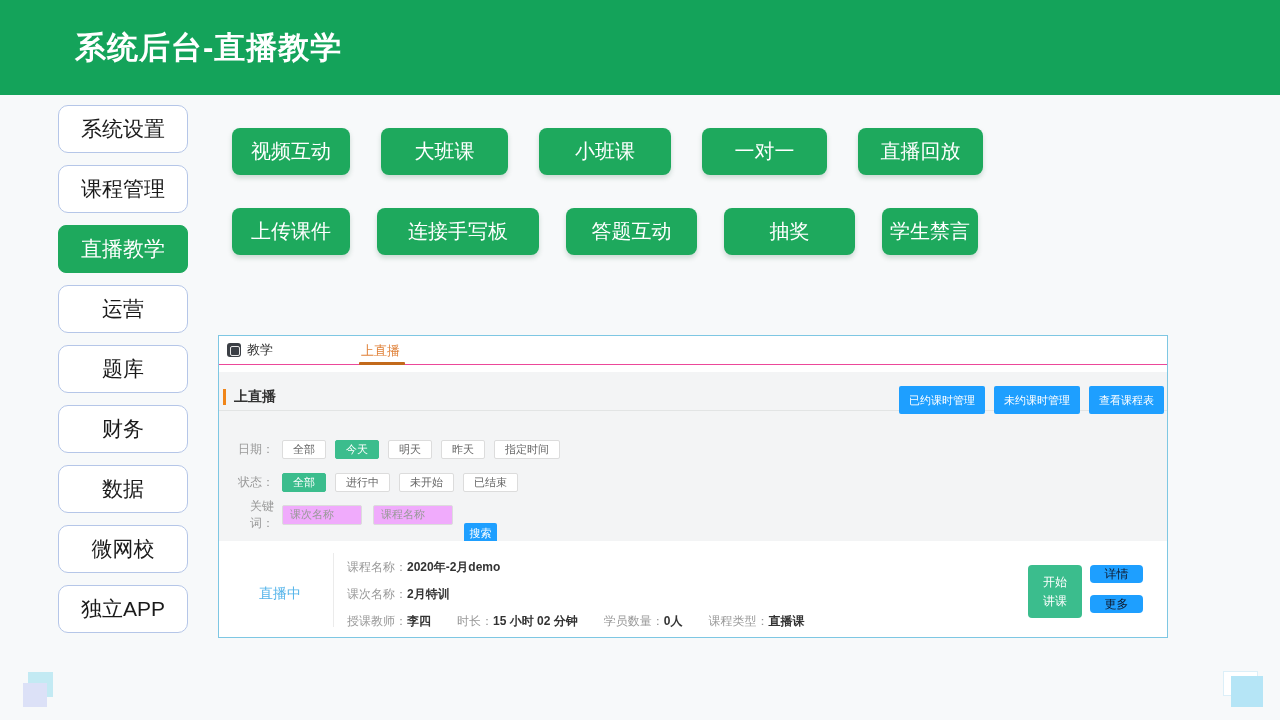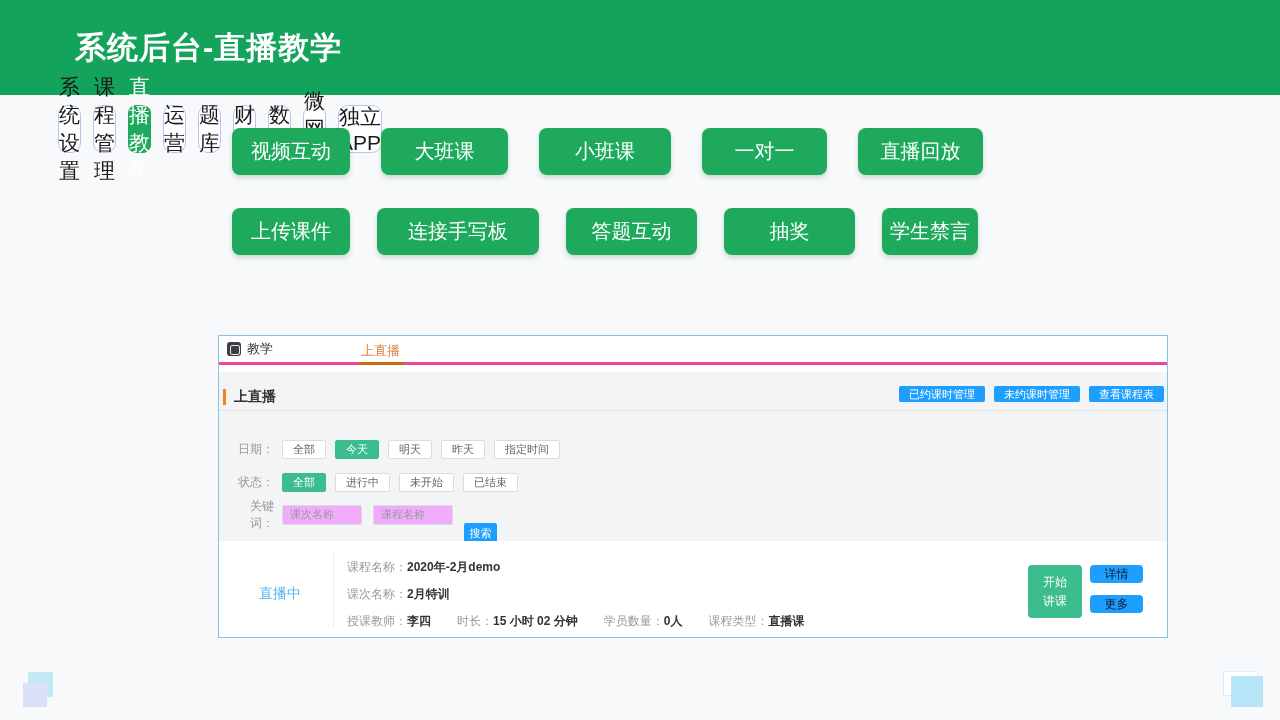--- a/index.html
+++ b/index.html
@@ -18,21 +18,21 @@
   }
   .page-header .title {
     position: absolute; left: 75px; top: 0; height: 95px;
     display: flex; align-items: center;
     color: #FFFFFF; font-size: 31px; font-weight: bold; letter-spacing: 1px;
   }
 
   
   .sidebar {
     position: absolute; left: 58px; top: 105px; width: 130px;
-    display: flex; gap: 12px;
+    display: flex; flex-direction: column; gap: 12px;
   }
   .side-btn {
     height: 48px; background: #FFFFFF;
     border: 1px solid #B5C6E8; border-radius: 10px;
     display: flex; align-items: center; justify-content: center;
     font-size: 21px; color: #1A1A1A; cursor: pointer;
   }
   .side-btn.active {
     background: #1EA95D; border-color: #1EA95D; color: #FFFFFF;
     border-radius: 8px;
@@ -62,21 +62,21 @@
   .r2 .chip:nth-child(5) { width: 96px;  }
   .r2 .chip:nth-child(6) { width: 128px; }
 
   
   .live-panel {
     position: absolute; left: 218px; top: 335px; width: 950px; height: 303px;
     background: #FFFFFF; border: 1px solid #7EC7E3;
   }
   .tabbar {
     position: relative; height: 29px; background: #FFFFFF;
-    border-bottom: 3px solid #ec4899;
+    border-bottom: 1px solid #ec4899;
     display: flex; align-items: center;
   }
   .app-icon {
     width: 14px; height: 14px; margin-left: 8px;
     background: #3B3F45; border-radius: 3px;
     position: relative;
   }
   .app-icon::after {
     content: ""; position: absolute; left: 3px; top: 3px;
     width: 8px; height: 8px;
@@ -100,21 +100,21 @@
 
   .section-row {
     position: absolute; left: 0; top: 12px; right: 0; height: 27px;
     border-bottom: 1px solid #E2E4E4;
     display: flex; align-items: center;
   }
   .orange-bar { width: 3px; height: 16px; background: #F08519; margin-left: 4px; }
   .section-title { margin-left: 8px; font-size: 14px; font-weight: bold; color: #333333; }
   .header-btns { position: absolute; right: 3px; top: 2px; display: flex; gap: 9px; }
   .blue-btn-sm {
-    height: 16px; padding: 0 10px; background: #1E9FFF; color: #FFFFFF;
+    height: 28px; padding: 0 10px; background: #1E9FFF; color: #FFFFFF;
     border: none; border-radius: 2px; font-size: 11px; cursor: pointer;
     display: flex; align-items: center; font-family: inherit;
   }
 
   
   .filters { position: absolute; left: 8px; top: 67px; right: 8px; }
   .f-row { display: flex; align-items: center; height: 20px; margin-bottom: 13px; }
   .f-label { width: 47px; text-align: right; font-size: 12px; color: #999999; margin-right: 8px; flex: none; }
   .f-opt {
     height: 19px; padding: 0 10px; margin-right: 9px;

